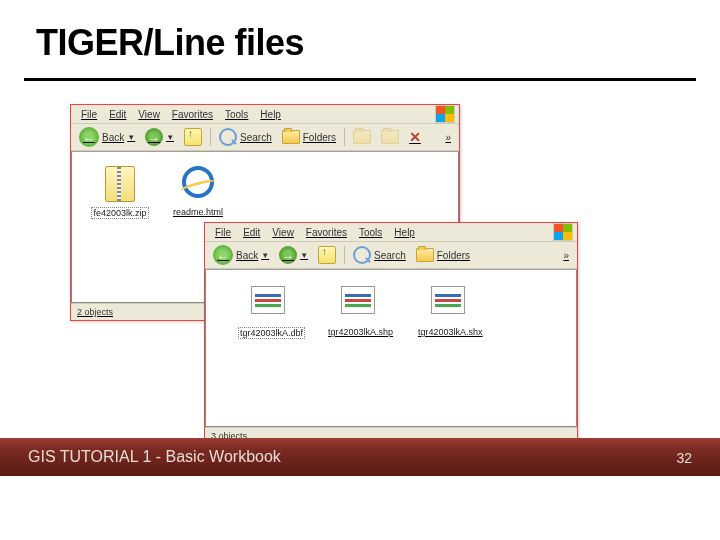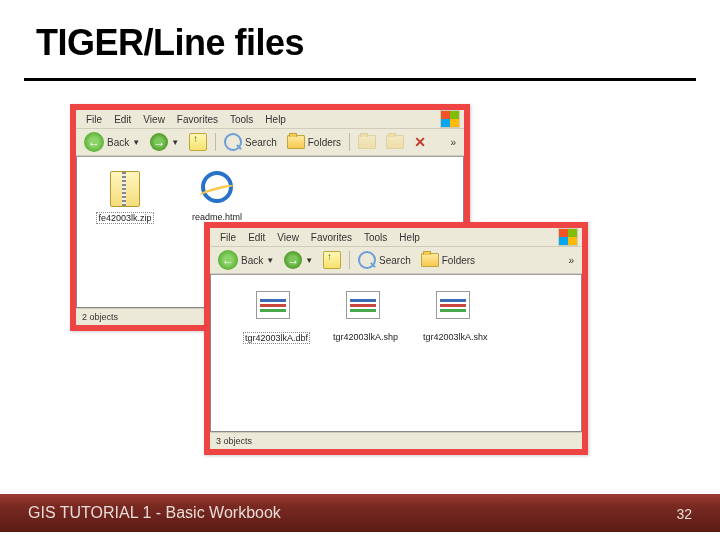--- a/index.html
+++ b/index.html
@@ -7,21 +7,21 @@
     padding: 0;
     width: 720px;
     height: 540px;
     font-family: Arial, Helvetica, sans-serif;
     background: #fff;
     overflow: hidden;
   }
   .slide {
     position: relative;
     width: 720px;
-    height: 532px;
+    height: 476px;
     box-sizing: border-box;
   }
   .title {
     position: absolute;
     top: 22px;
     left: 36px;
     font-size: 36px;
     font-weight: 700;
     color: #000;
     letter-spacing: -0.5px;
@@ -53,22 +53,23 @@
     right: 28px;
     bottom: 10px;
     color: #e8dbd6;
     font-size: 14px;
   }
 
   
   .window {
     position: absolute;
     background: #d946ef;
-    border: 6px solid #ef4444;
+    border: 1px solid #ef4444;
     box-shadow: 1px 1px 3px rgba(0,0,0,0.2);
+    text-decoration: underline;
   }
   .menubar {
     height: 18px;
     background: #ece9d8;
     font-size: 10px;
     display: flex;
     align-items: center;
     padding: 0 4px;
     border-bottom: 1px solid #d0ccbc;
   }
@@ -164,21 +165,21 @@
   .content {
     background:#fff;
     border:1px solid #888;
     border-top-color:#a0a0a0;
     overflow:hidden;
     position:relative;
   }
   .icons-area {
     padding:14px 18px;
     display:flex;
-    gap:32px;
+    gap:18px;
     flex-wrap:wrap;
   }
   .file-icon {
     width:60px;
     text-align:center;
     font-size:9px;
     color:#222;
   }
   .file-icon .ic {
     width:36px; height:36px;

